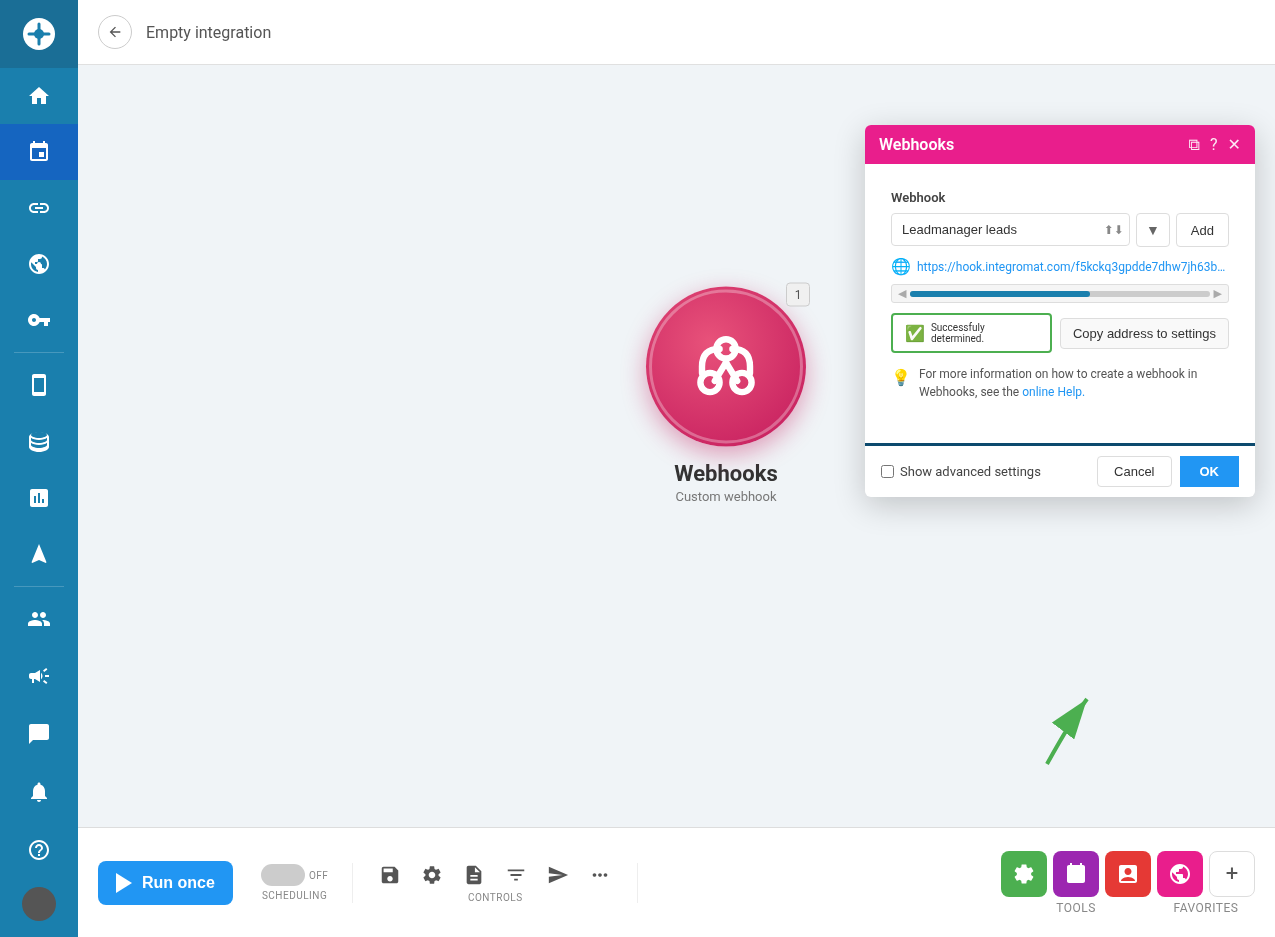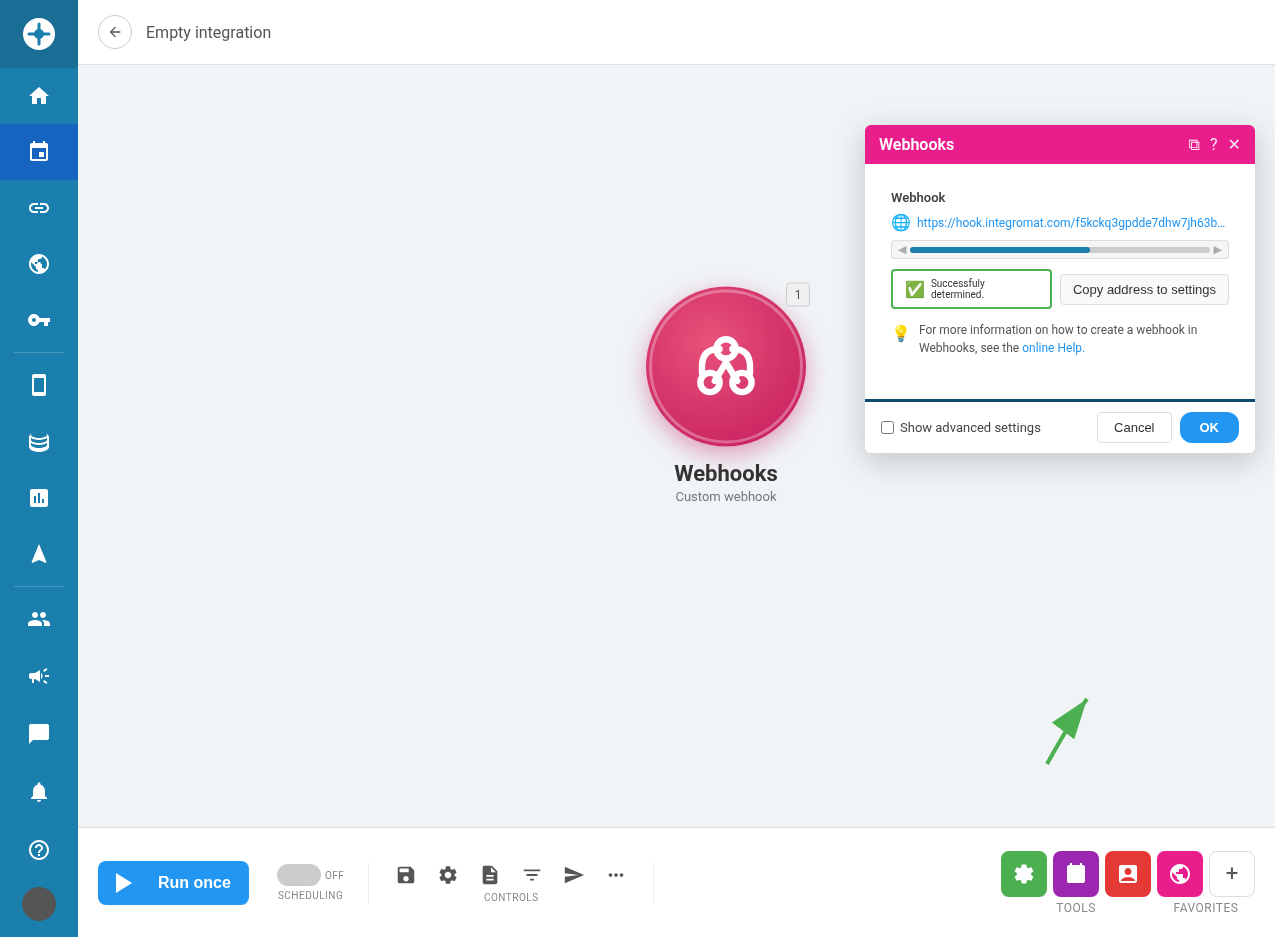--- a/index.html
+++ b/index.html
@@ -169,21 +169,21 @@
       gap: 0;
     }
     .run-once-btn {
       background: #2196f3;
       color: white;
       border: none;
       border-radius: 8px;
       padding: 12px 18px;
       display: flex;
       align-items: center;
-      gap: 26px;
+      gap: 10px;
       cursor: pointer;
       font-size: 16px;
       font-weight: 600;
       margin-right: 20px;
     }
     .run-once-btn .play-icon {
       width: 0;
       height: 0;
       border-top: 10px solid transparent;
       border-bottom: 10px solid transparent;
@@ -463,21 +463,21 @@
       border: 1px solid #ddd;
       border-radius: 4px;
       background: white;
       padding: 7px 16px;
       font-size: 13px;
       cursor: pointer;
       color: #333;
     }
     .ok-btn {
       border: none;
-      border-radius: 12px;
+      border-radius: 0;
       background: #2196f3;
       color: white;
       padding: 7px 20px;
       font-size: 13px;
       font-weight: 600;
       cursor: pointer;
     }
 
     
     .green-arrow-svg {
@@ -618,20 +618,30 @@
           <span class="modal-title">Webhooks</span>
           <div class="modal-header-icons">
             <span class="modal-header-icon">⧉</span>
             <span class="modal-header-icon">?</span>
             <span class="modal-header-icon">✕</span>
           </div>
         </div>
 
         <div class="modal-body">
           <div class="field-label">Webhook</div>
+          <div class="select-row">
+            <div class="select-wrap">
+              <select class="select-box">
+                <option>Leadmanager leads</option>
+              </select>
+              <span class="select-arrow">⬆⬇</span>
+            </div>
+            <button class="expand-btn">▼</button>
+            <button class="add-btn-modal">Add</button>
+          </div>
 
           <div class="url-row">
             <span class="url-icon">🌐</span>
             <a class="url-link" href="#">https://hook.integromat.com/f5kckq3gpdde7dhw7jh63bos9dcx9</a>
           </div>
           <div class="url-scroll">
             <span class="url-scroll-arrows">◀</span>
             <div style="flex:1; height:6px; background:#ccc; border-radius:3px; position:relative;">
               <div style="width:60%; height:100%; background:#1a7fad; border-radius:3px;"></div>
             </div>

